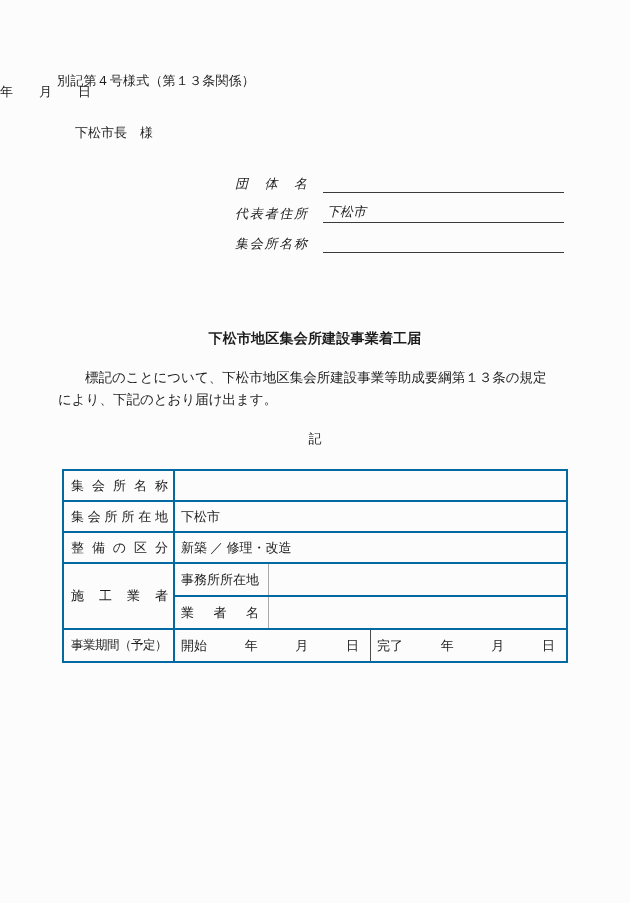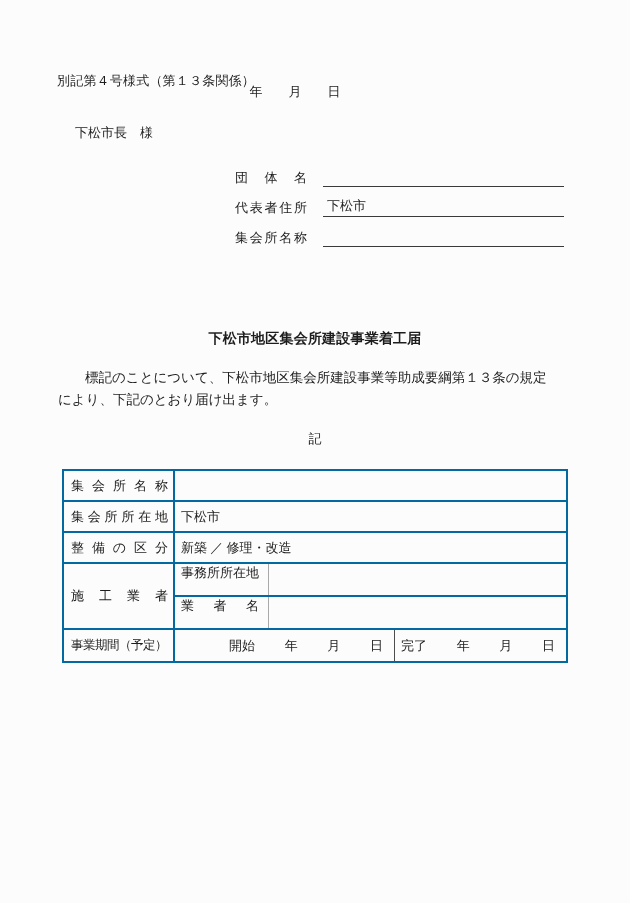--- a/index.html
+++ b/index.html
@@ -7,24 +7,24 @@
   body {
     background:#fcfcfc;
     color:#1d1d1d;
     font-family:"Liberation Serif","DejaVu Serif",serif;
     position:relative;
     overflow:hidden;
   }
   .abs { position:absolute; }
 
   .form-number { left:57px; top:72px; font-size:13px; letter-spacing:0.2px;text-align:right; }
-  .date-line   { left:0; right:0; top:83px; text-align:center; padding-right:40px; font-size:13px; }
+  .date-line   { left:0; right:0; top:83px; text-align:left; padding-right:40px; font-size:13px; }
   .addressee   { left:75px; top:124px; font-size:13px; }
 
-  .fields { left:235px; top:157px; }
+  .fields { left:235px; top:163px;font-style:italic; }
   .field-row { display:flex; align-items:flex-end; height:30px; }
   .jlabel {
     display:inline-block; width:72px; font-size:13px;
     text-align:justify; text-align-last:justify;
   }
   .uline {
     display:inline-block; width:241px; margin-left:16px;
     border-bottom:1px solid #3a3a3a;
     padding:0 2px 1px 4px; font-size:13px; min-height:18px;
     white-space:pre;
@@ -38,24 +38,24 @@
     position:absolute; left:62px; top:469px; width:506px;
     border-collapse:collapse; table-layout:fixed; font-size:13px;
   }
   .form-table td { border:2px solid #0369a1; height:31px; vertical-align:middle; }
   td.lab { width:111px; padding-left:7px; }
   .tlabel { display:inline-block; width:97px; text-align:justify; text-align-last:justify; }
   .tlabel.tight { width:auto; text-align-last:auto; white-space:nowrap; font-size:12.5px; letter-spacing:-0.5px; }
   td.val { padding-left:6px; }
   td.nopad { padding:0; }
   .subrow { display:flex; align-items:stretch; height:31px; }
-  .sub-label { flex:0 0 94px; border-right:1px solid #a9a9a9; padding-left:6px; display:flex; align-items:flex-start; }
+  .sub-label { flex:0 0 94px; border-right:1px solid #a9a9a9; padding-left:6px; display:flex; align-items:center; }
   .jsub { display:inline-block; width:78px; text-align:justify; text-align-last:justify; }
   .sub-val { flex:1; padding-left:8px; display:flex; align-items:center; }
-  .period-wrap { display:flex; height:31px;margin-left:48px; }
+  .period-wrap { display:flex; height:31px; }
   .half { flex:1; display:flex; align-items:center; justify-content:space-between; padding:0 11px 0 6px; }
   .half.end { border-left:1px solid #4d4d4d; }
 </style>
 </head>
 <body>
 
 <div class="abs form-number">別記第４号様式（第１３条関係）</div>
 <div class="abs date-line">年　　月　　日</div>
 <div class="abs addressee">下松市長　様</div>
 

